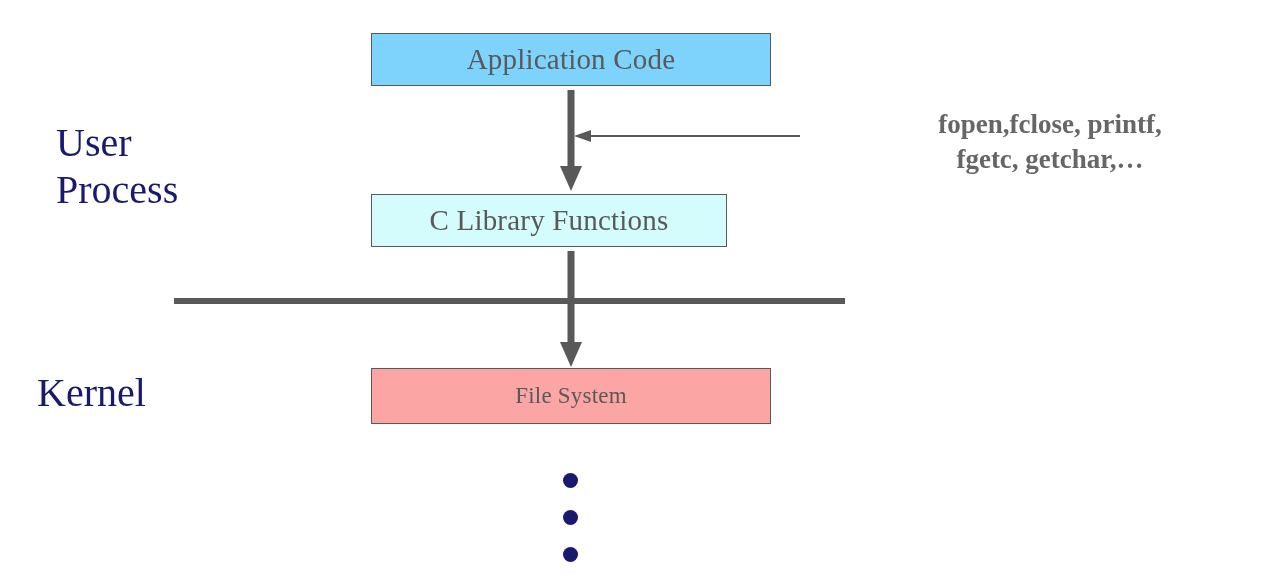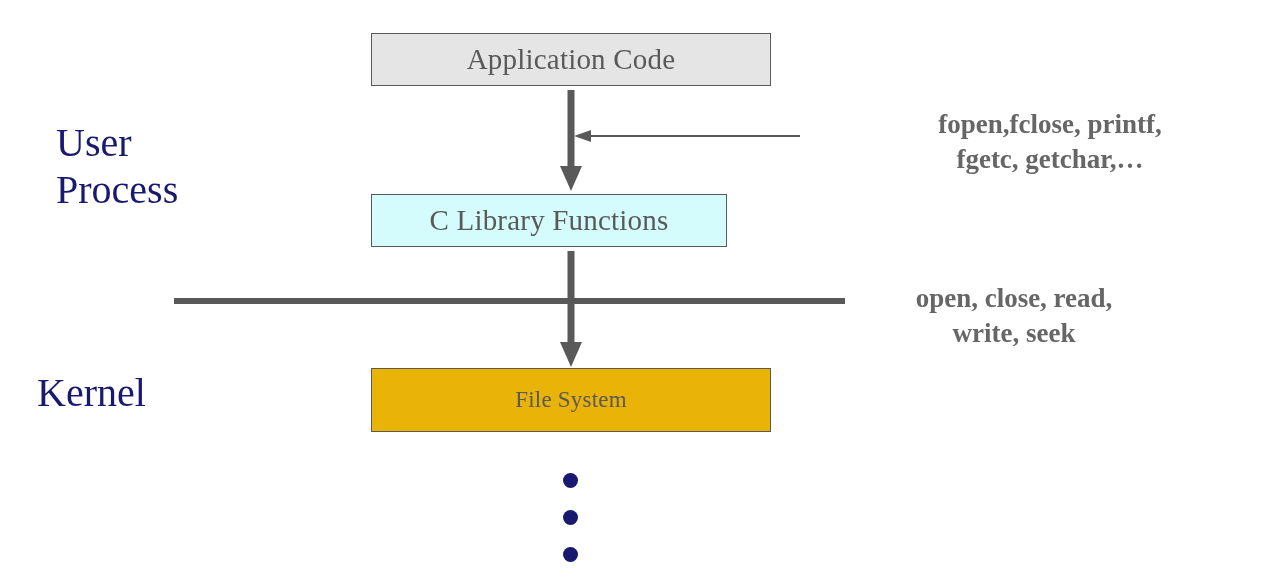--- a/index.html
+++ b/index.html
@@ -36,39 +36,39 @@
     font-weight: normal;
     white-space: nowrap;
     letter-spacing: 0.2px;
   }
 
   #box-app {
     left: 371px;
     top: 33px;
     width: 400px;
     height: 53px;
-    background: #e5e5e5;
+    background: #7dd3fc;
     font-size: 29px;
   }
 
   #box-clib {
     left: 371px;
     top: 194px;
     width: 356px;
     height: 53px;
     background: #d4fcfc;
     font-size: 29px;
   }
 
   #box-fs {
     left: 371px;
     top: 368px;
     width: 400px;
-    height: 64px;
-    background: #eab308;
+    height: 56px;
+    background: #fca5a5;
     font-size: 23px;
   }
 
   
   .zone-label {
     position: absolute;
     color: #191970;
     font-family: "Liberation Serif", "DejaVu Serif", serif;
     font-weight: normal;
     font-size: 40px;
@@ -165,20 +165,18 @@
 
   <div class="box" id="box-app">Application Code</div>
 
   <div class="box" id="box-clib">C Library Functions</div>
 
   <div class="box" id="box-fs">File System</div>
 
   <div class="annotation" id="annot-libcalls">fopen,fclose, printf,
 fgetc, getchar,…</div>
 
-  <div class="annotation" id="annot-syscalls">open, close, read,
-write, seek</div>
 
   <div class="dot" id="dot-1"></div>
   <div class="dot" id="dot-2"></div>
   <div class="dot" id="dot-3"></div>
 
 </div>
 
 </body></html>

